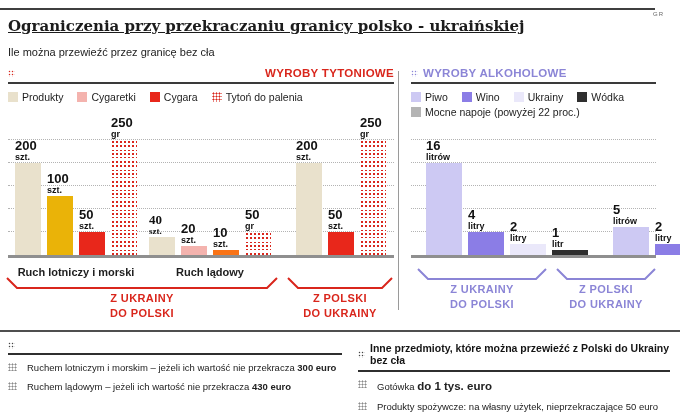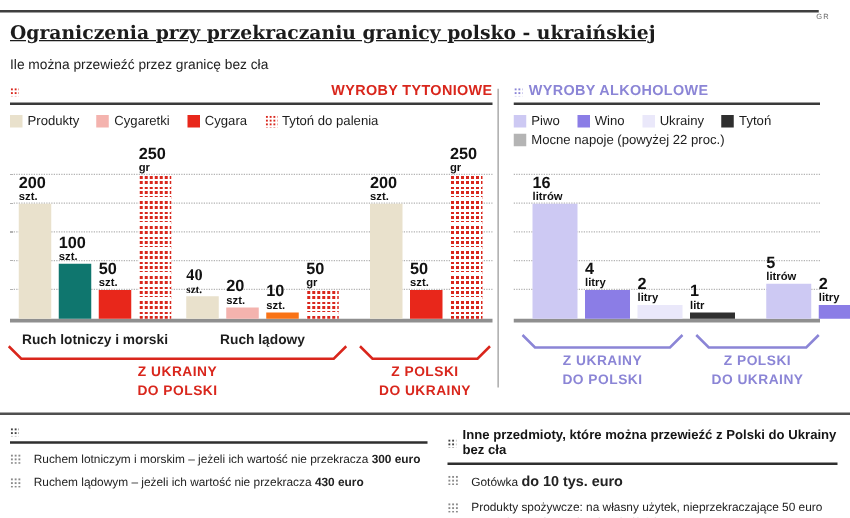--- a/index.html
+++ b/index.html
@@ -108,21 +108,21 @@
           <div class="grid" style="bottom: 92px;"></div>
           <div class="grid" style="bottom: 115px;"></div>
           <div class="bars">
             <div class="group">
               <div class="bar" style="height: 92px; background: rgb(233, 225, 204);">
                 <div class="bar-label">
                   <div class="bar-num">200</div>
                   <div class="bar-unit">szt.</div>
                 </div>
               </div>
-              <div class="bar" style="height: 44px; background: #0f766e; margin-top: 16px;">
+              <div class="bar" style="height: 59px; background: #eab308; margin-top: 16px;">
                 <div class="bar-label">
                   <div class="bar-num">100</div>
                   <div class="bar-unit">szt.</div>
                 </div>
               </div>
               <div class="bar" style="height: 23px; background: rgb(232, 39, 27);">
                 <div class="bar-label">
                   <div class="bar-num">50</div>
                   <div class="bar-unit">szt.</div>
                 </div>
@@ -218,21 +218,21 @@
           <div class="legend-item">
             <div class="swatch" style="background: rgb(139, 125, 230);"></div>
             <div class="">Wino</div>
           </div>
           <div class="legend-item">
             <div class="swatch" style="background: rgb(234, 232, 250);"></div>
             <div class="">Ukrainy</div>
           </div>
           <div class="legend-item">
             <div class="swatch" style="background: rgb(47, 47, 47);"></div>
-            <div class="">Tytoń</div>
+            <div class="">Wódka</div>
           </div>
           <div class="legend-item">
             <div class="swatch" style="background: rgb(180, 180, 180);"></div>
             <div class="">Mocne napoje (powyżej 22 proc.)</div>
           </div>
         </div>
       <div class="plot">
           <div class="grid" style="bottom: 23px;"></div>
           <div class="grid" style="bottom: 46px;"></div>
           <div class="grid" style="bottom: 69px;"></div>
@@ -321,21 +321,21 @@
         <span><span>Ruchem lądowym – jeżeli ich wartość nie przekracza </span><b>430 euro</b></span>
       </div>
     </div>
     <div class="fcol fright">
       <div class="fhead">
         <span class="dotmark"></span>
         <span>Inne przedmioty, które można przewieźć z Polski do Ukrainy bez cła</span>
       </div>
       <div class="fitem">
         <span class="griddot"></span>
-        <span><span>Gotówka </span><b class="big">do 10 tys. euro</b></span>
+        <span><span>Gotówka </span><b class="big">do 1 tys. euro</b></span>
       </div>
       <div class="fitem">
         <span class="griddot"></span>
         <span><span>Produkty spożywcze: na własny użytek, nieprzekraczające 50 euro na osobę, ważące nie więcej niż 2 kg</span><b></b></span>
       </div>
     </div>
   </div>
 </div>
 
 </body></html>

